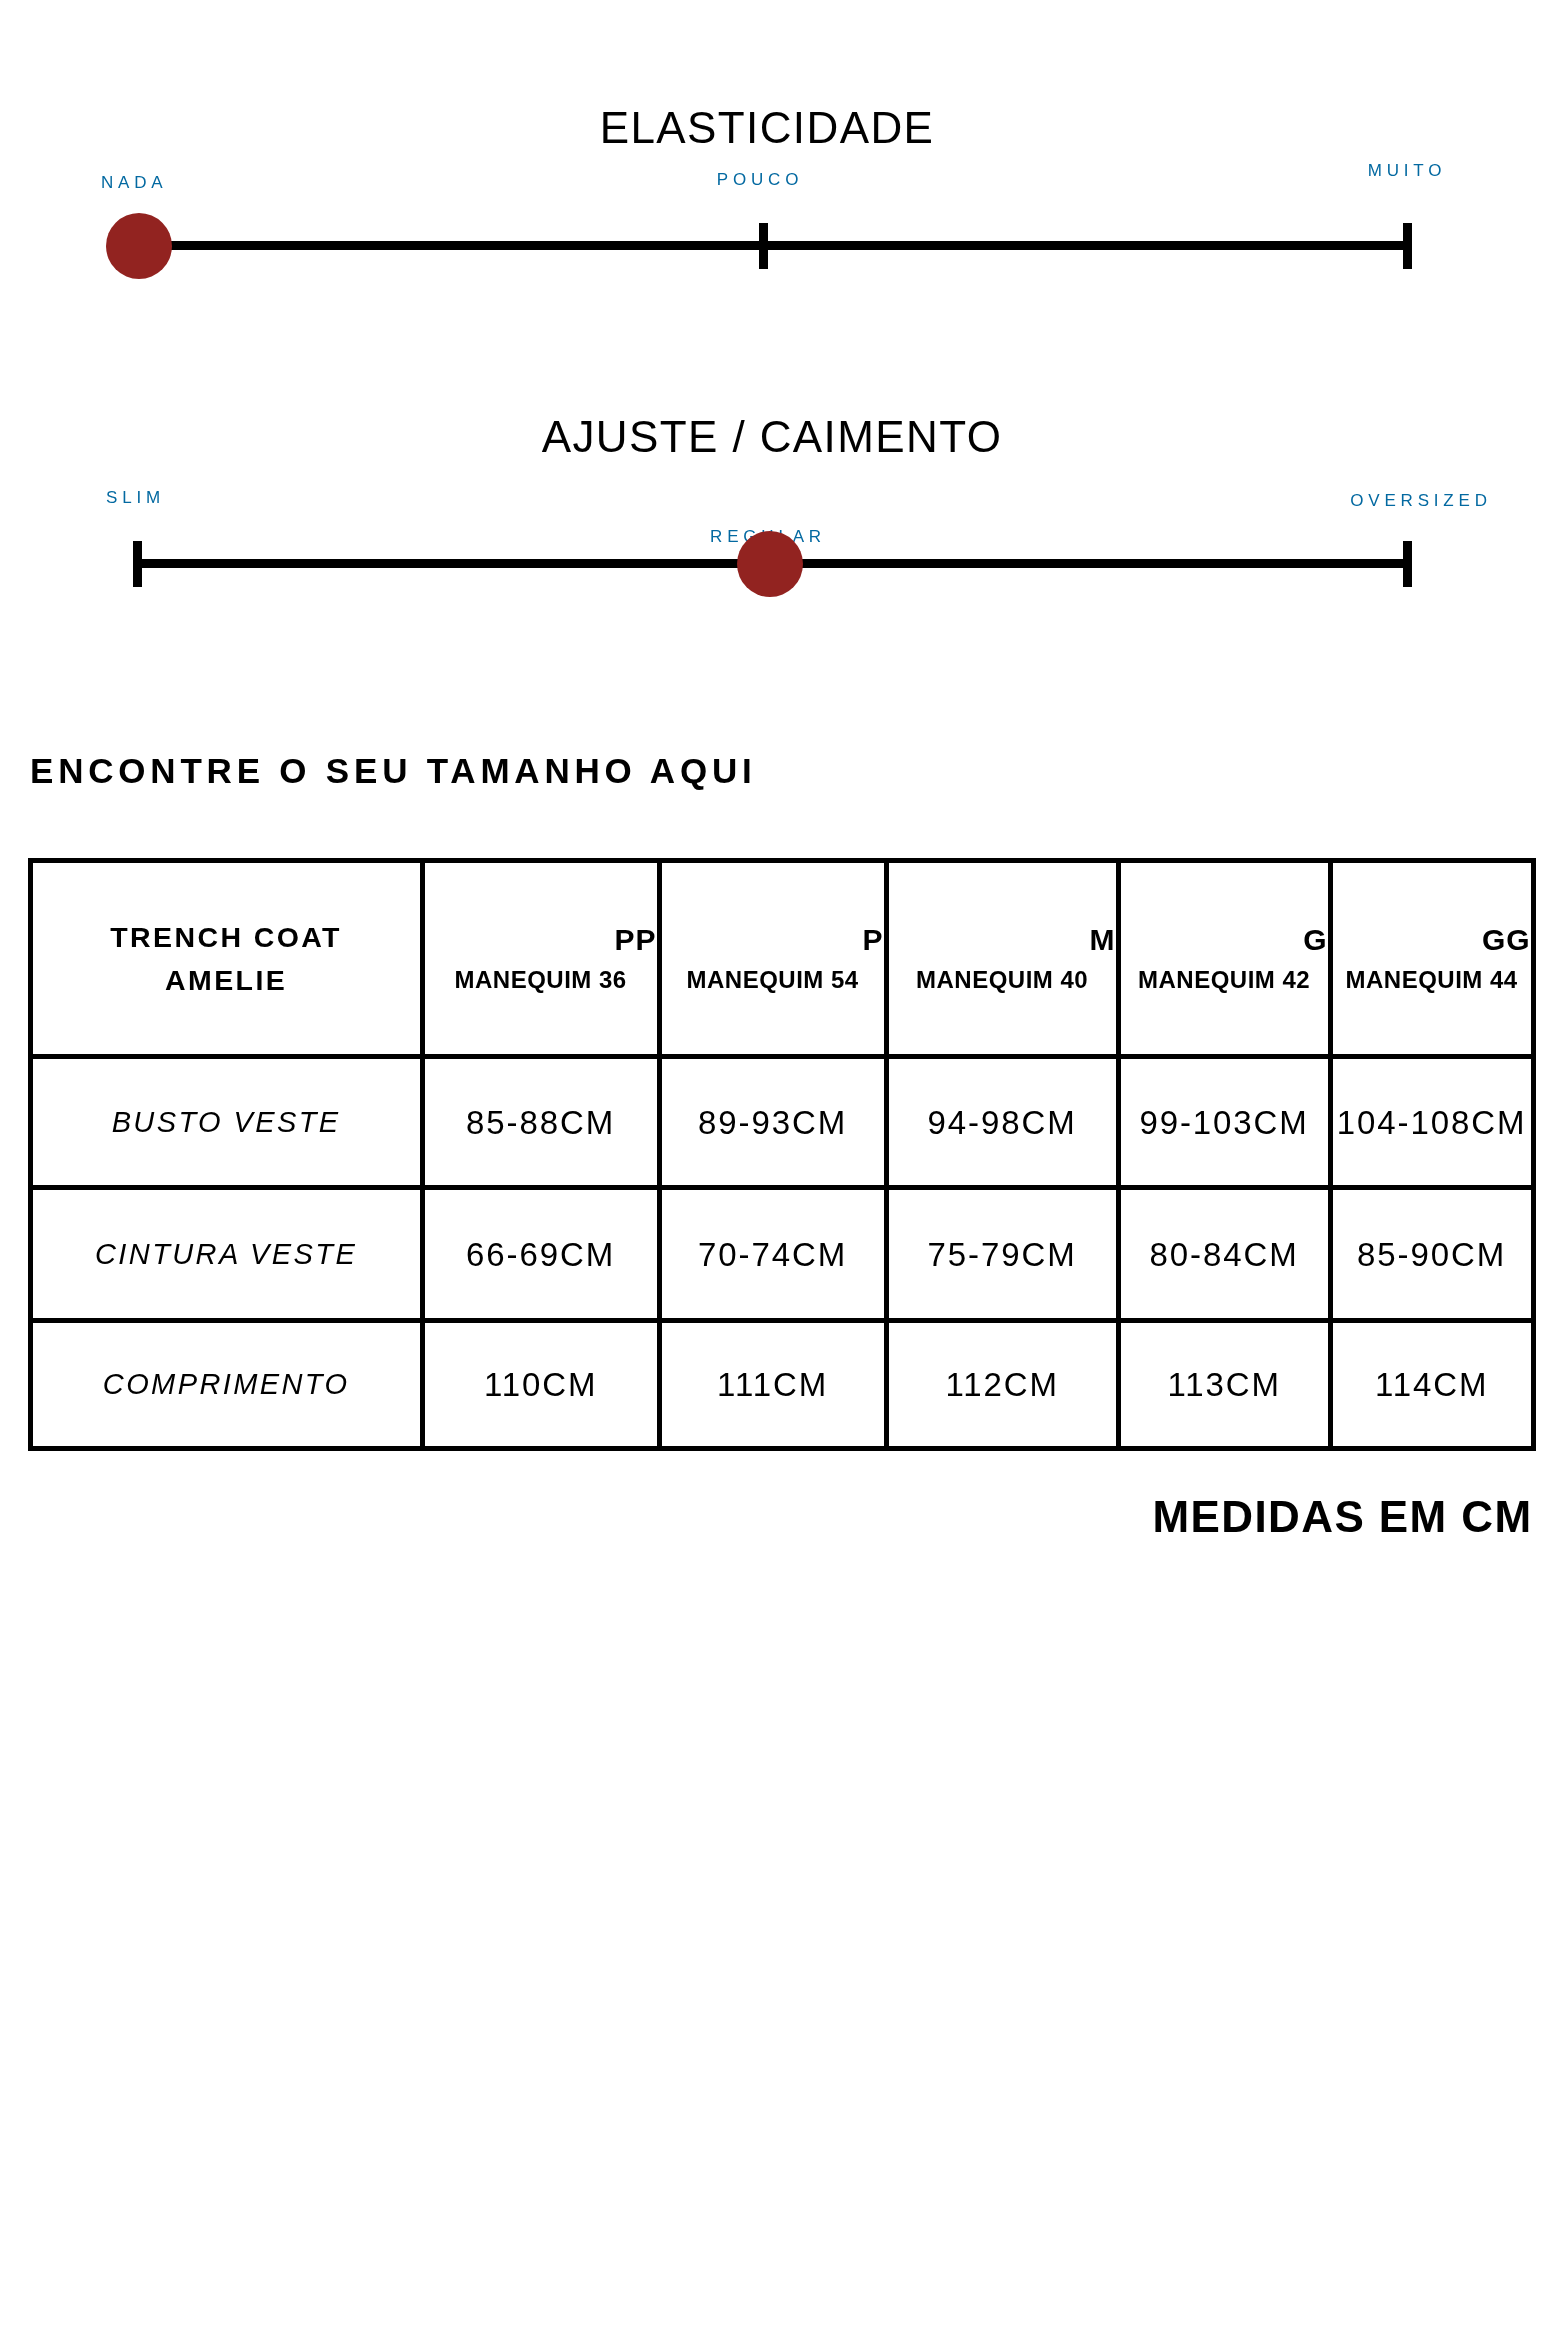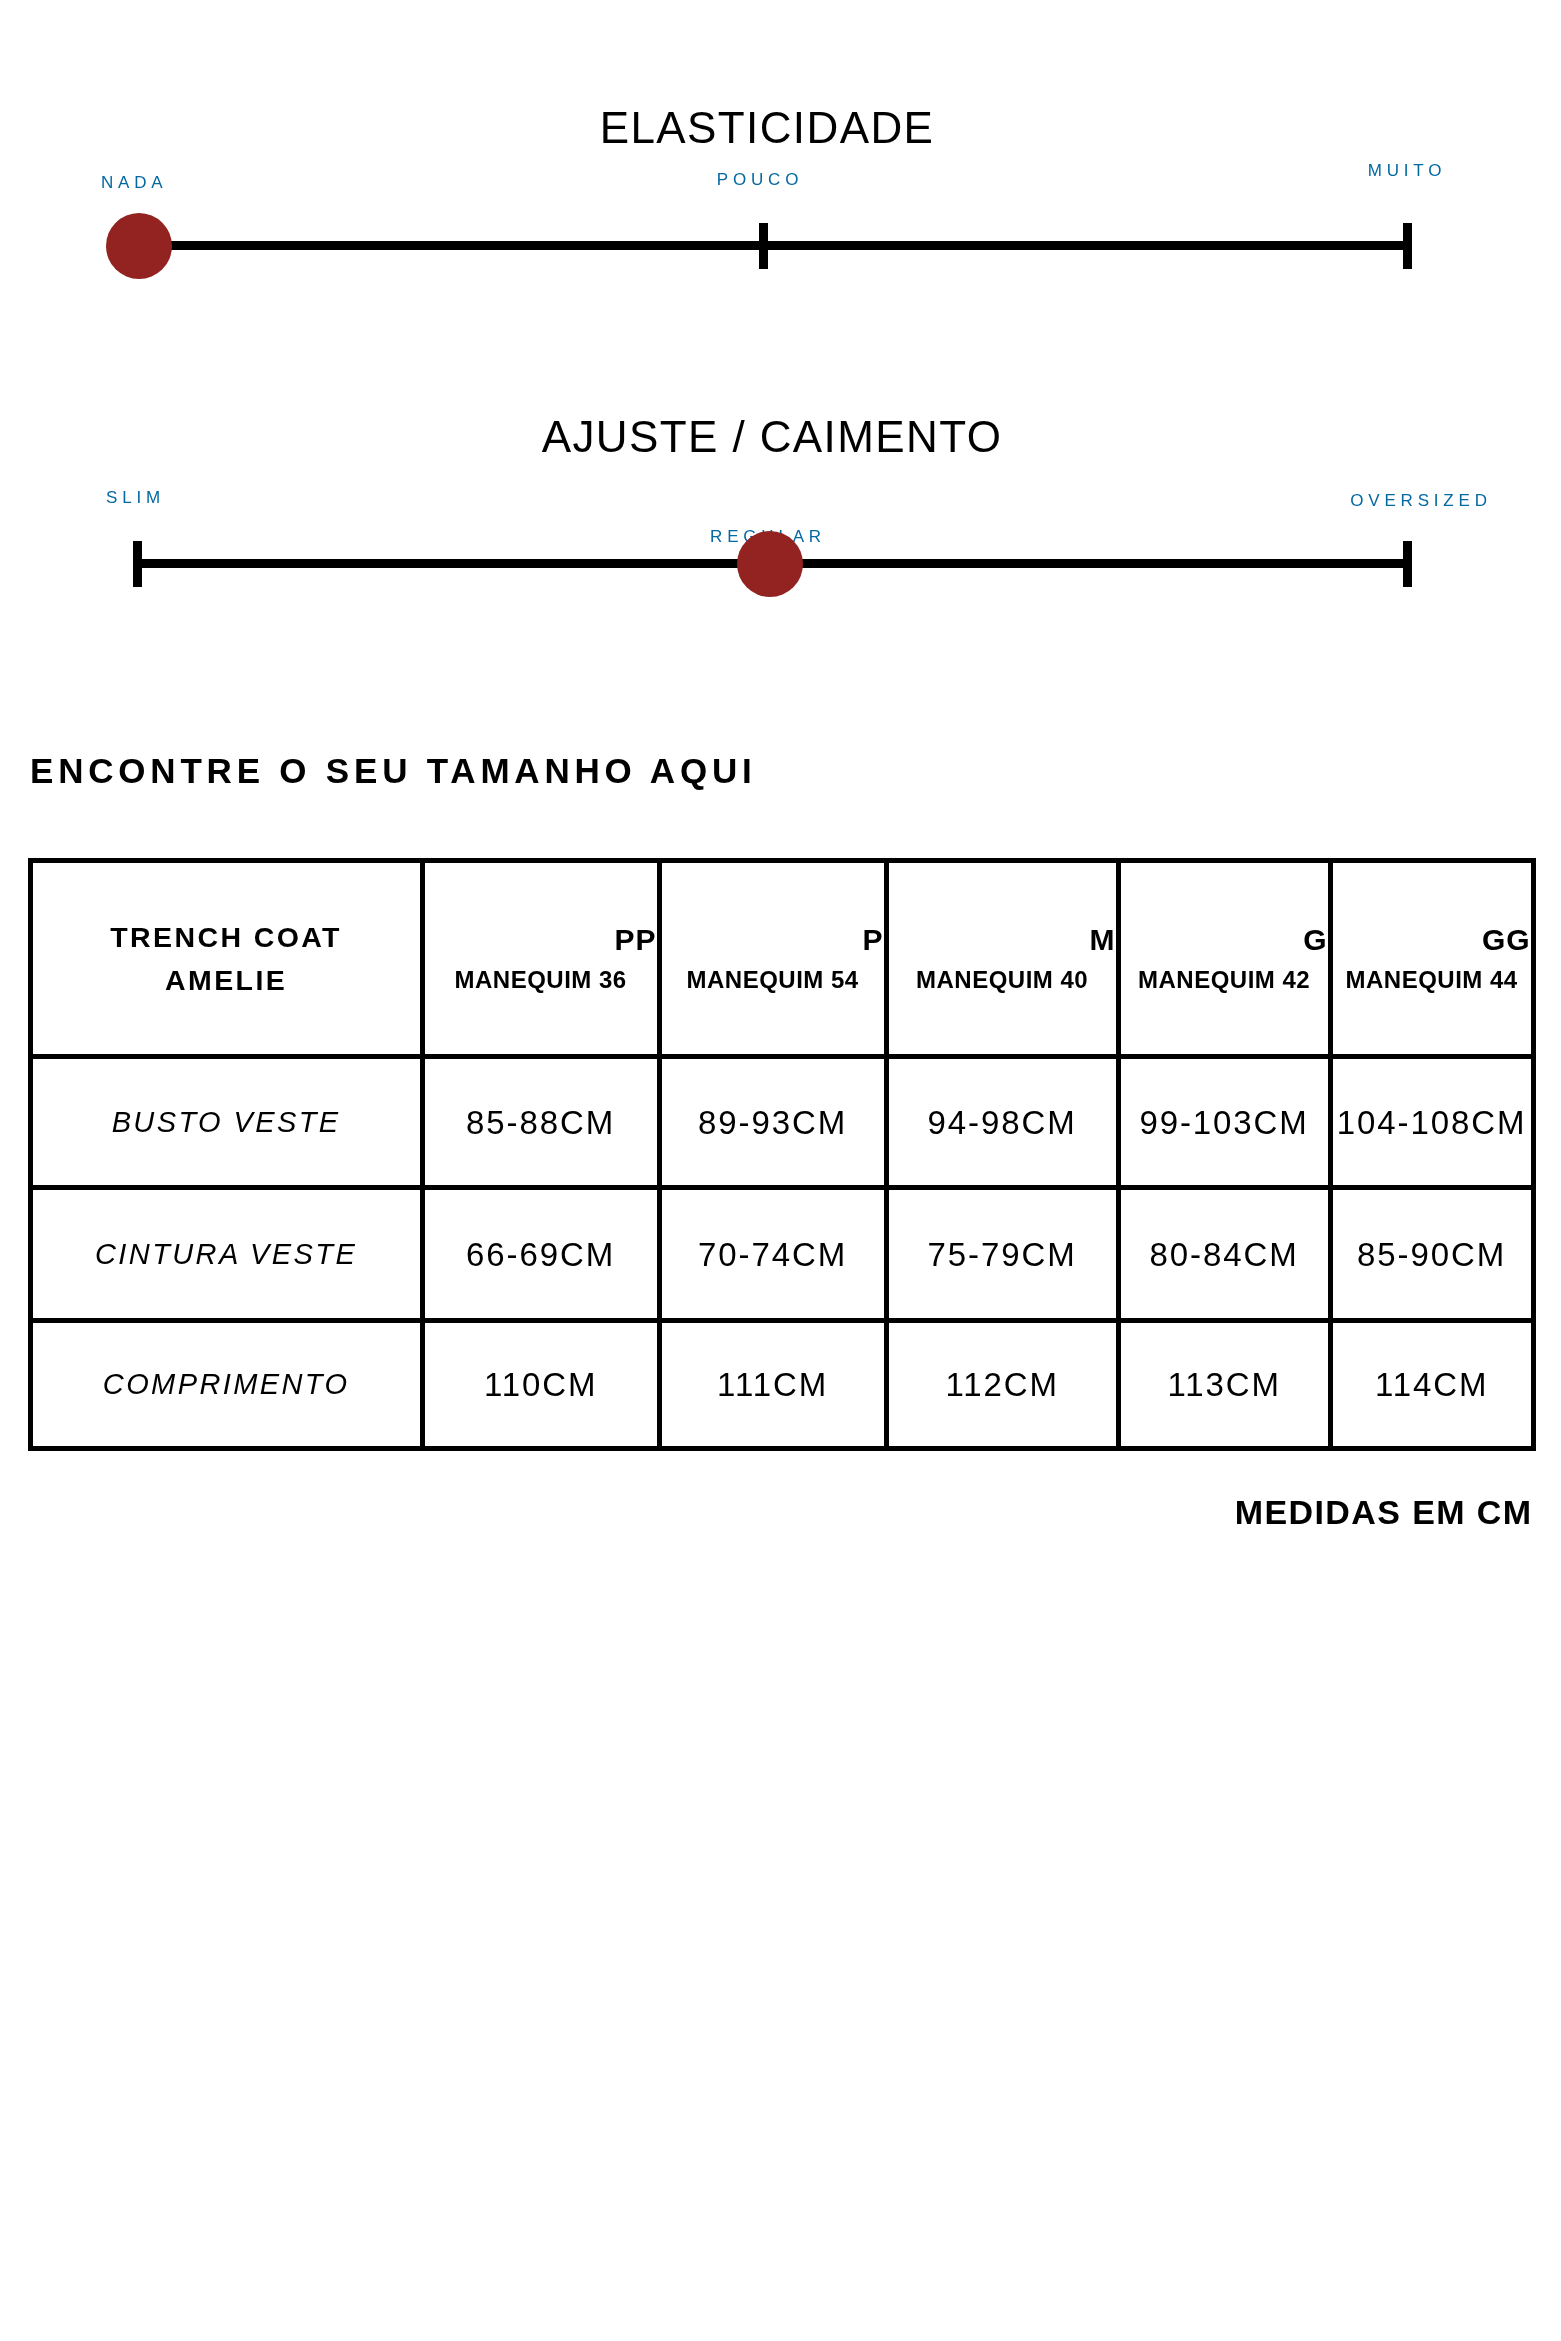--- a/index.html
+++ b/index.html
@@ -126,21 +126,21 @@
   .value-cell {
     font-size: 33px;
     letter-spacing: 1.9px;
     line-height: 1;
   }
 
   
   #footnote {
     position: absolute;
     right: 28.5px; top: 1495px;
-    font-size: 34px;
+    font-size: 44px;
     font-weight: bold;
     letter-spacing: 1.4px;
     line-height: 1;
     white-space: nowrap;
   }
 </style>
 </head>
 <body>
 
 <div class="canvas">

